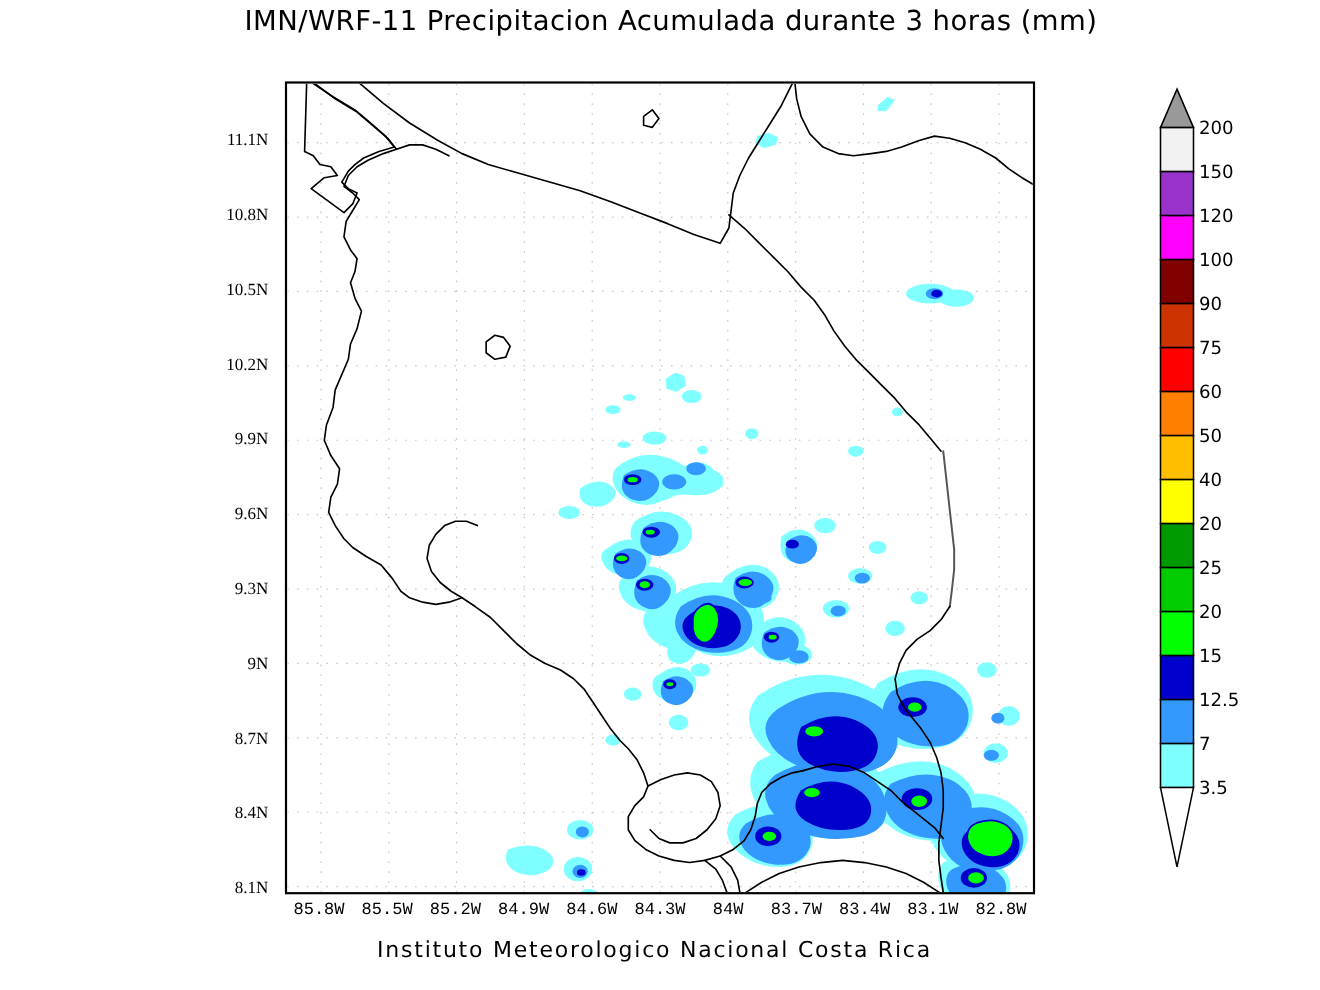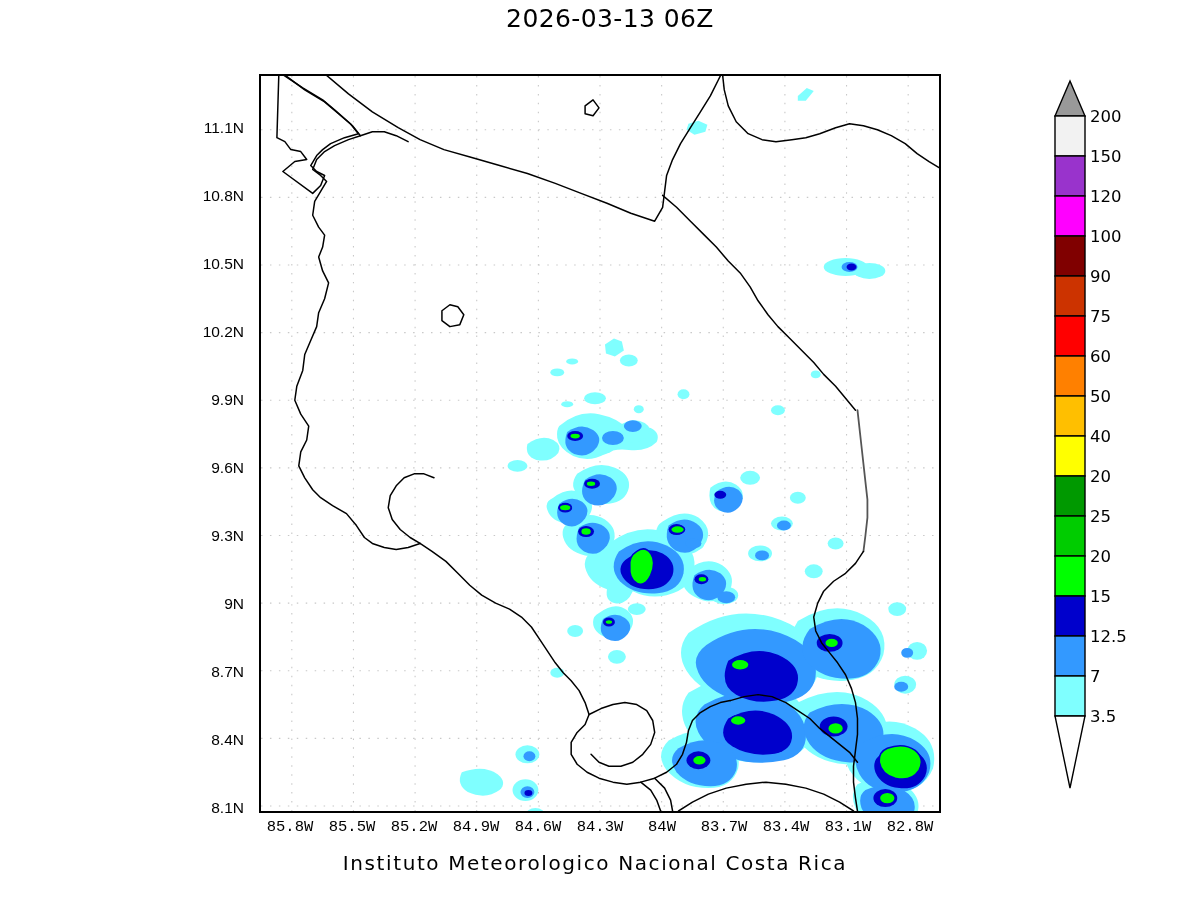--- a/index.html
+++ b/index.html
@@ -53,21 +53,21 @@
     left: 0; top: 0;
     width: 100%; height: 100%;
     display: block;
   }
 
   
   .ytick-label {
     position: absolute;
     right: 1206px; 
     font-size: 15.5px;
-    font-family: Liberation Sans, sans-serif;
+    font-family: Liberation Serif, serif;
     color: #000;
     white-space: nowrap;
   }
   #ylabels {
     position: absolute;
     left: 0px;
     top: 74px;
     width: 252px;
     height: 739px;
   }
@@ -131,21 +131,21 @@
     font-size: 16.5px;
     font-family: "DejaVu Sans", sans-serif;
     color: #000;
     white-space: nowrap;
   }
 </style>
 </head>
 <body>
 
 <div id="title-block">
-  <div class="title-line" id="title-sub">2026-03-13 06Z</div>
+  <div class="title-line" id="title-main">IMN/WRF-11 Precipitacion Acumulada durante 3 horas (mm)</div>
 </div>
 
 <div id="plot-frame">
   <svg id="map-canvas" viewBox="0 0 682 739" preserveAspectRatio="none">
     <defs>
       <clipPath id="plotclip">
           <rect x="0" y="0" width="682" height="739"></rect>
         </clipPath>
     </defs>
 

